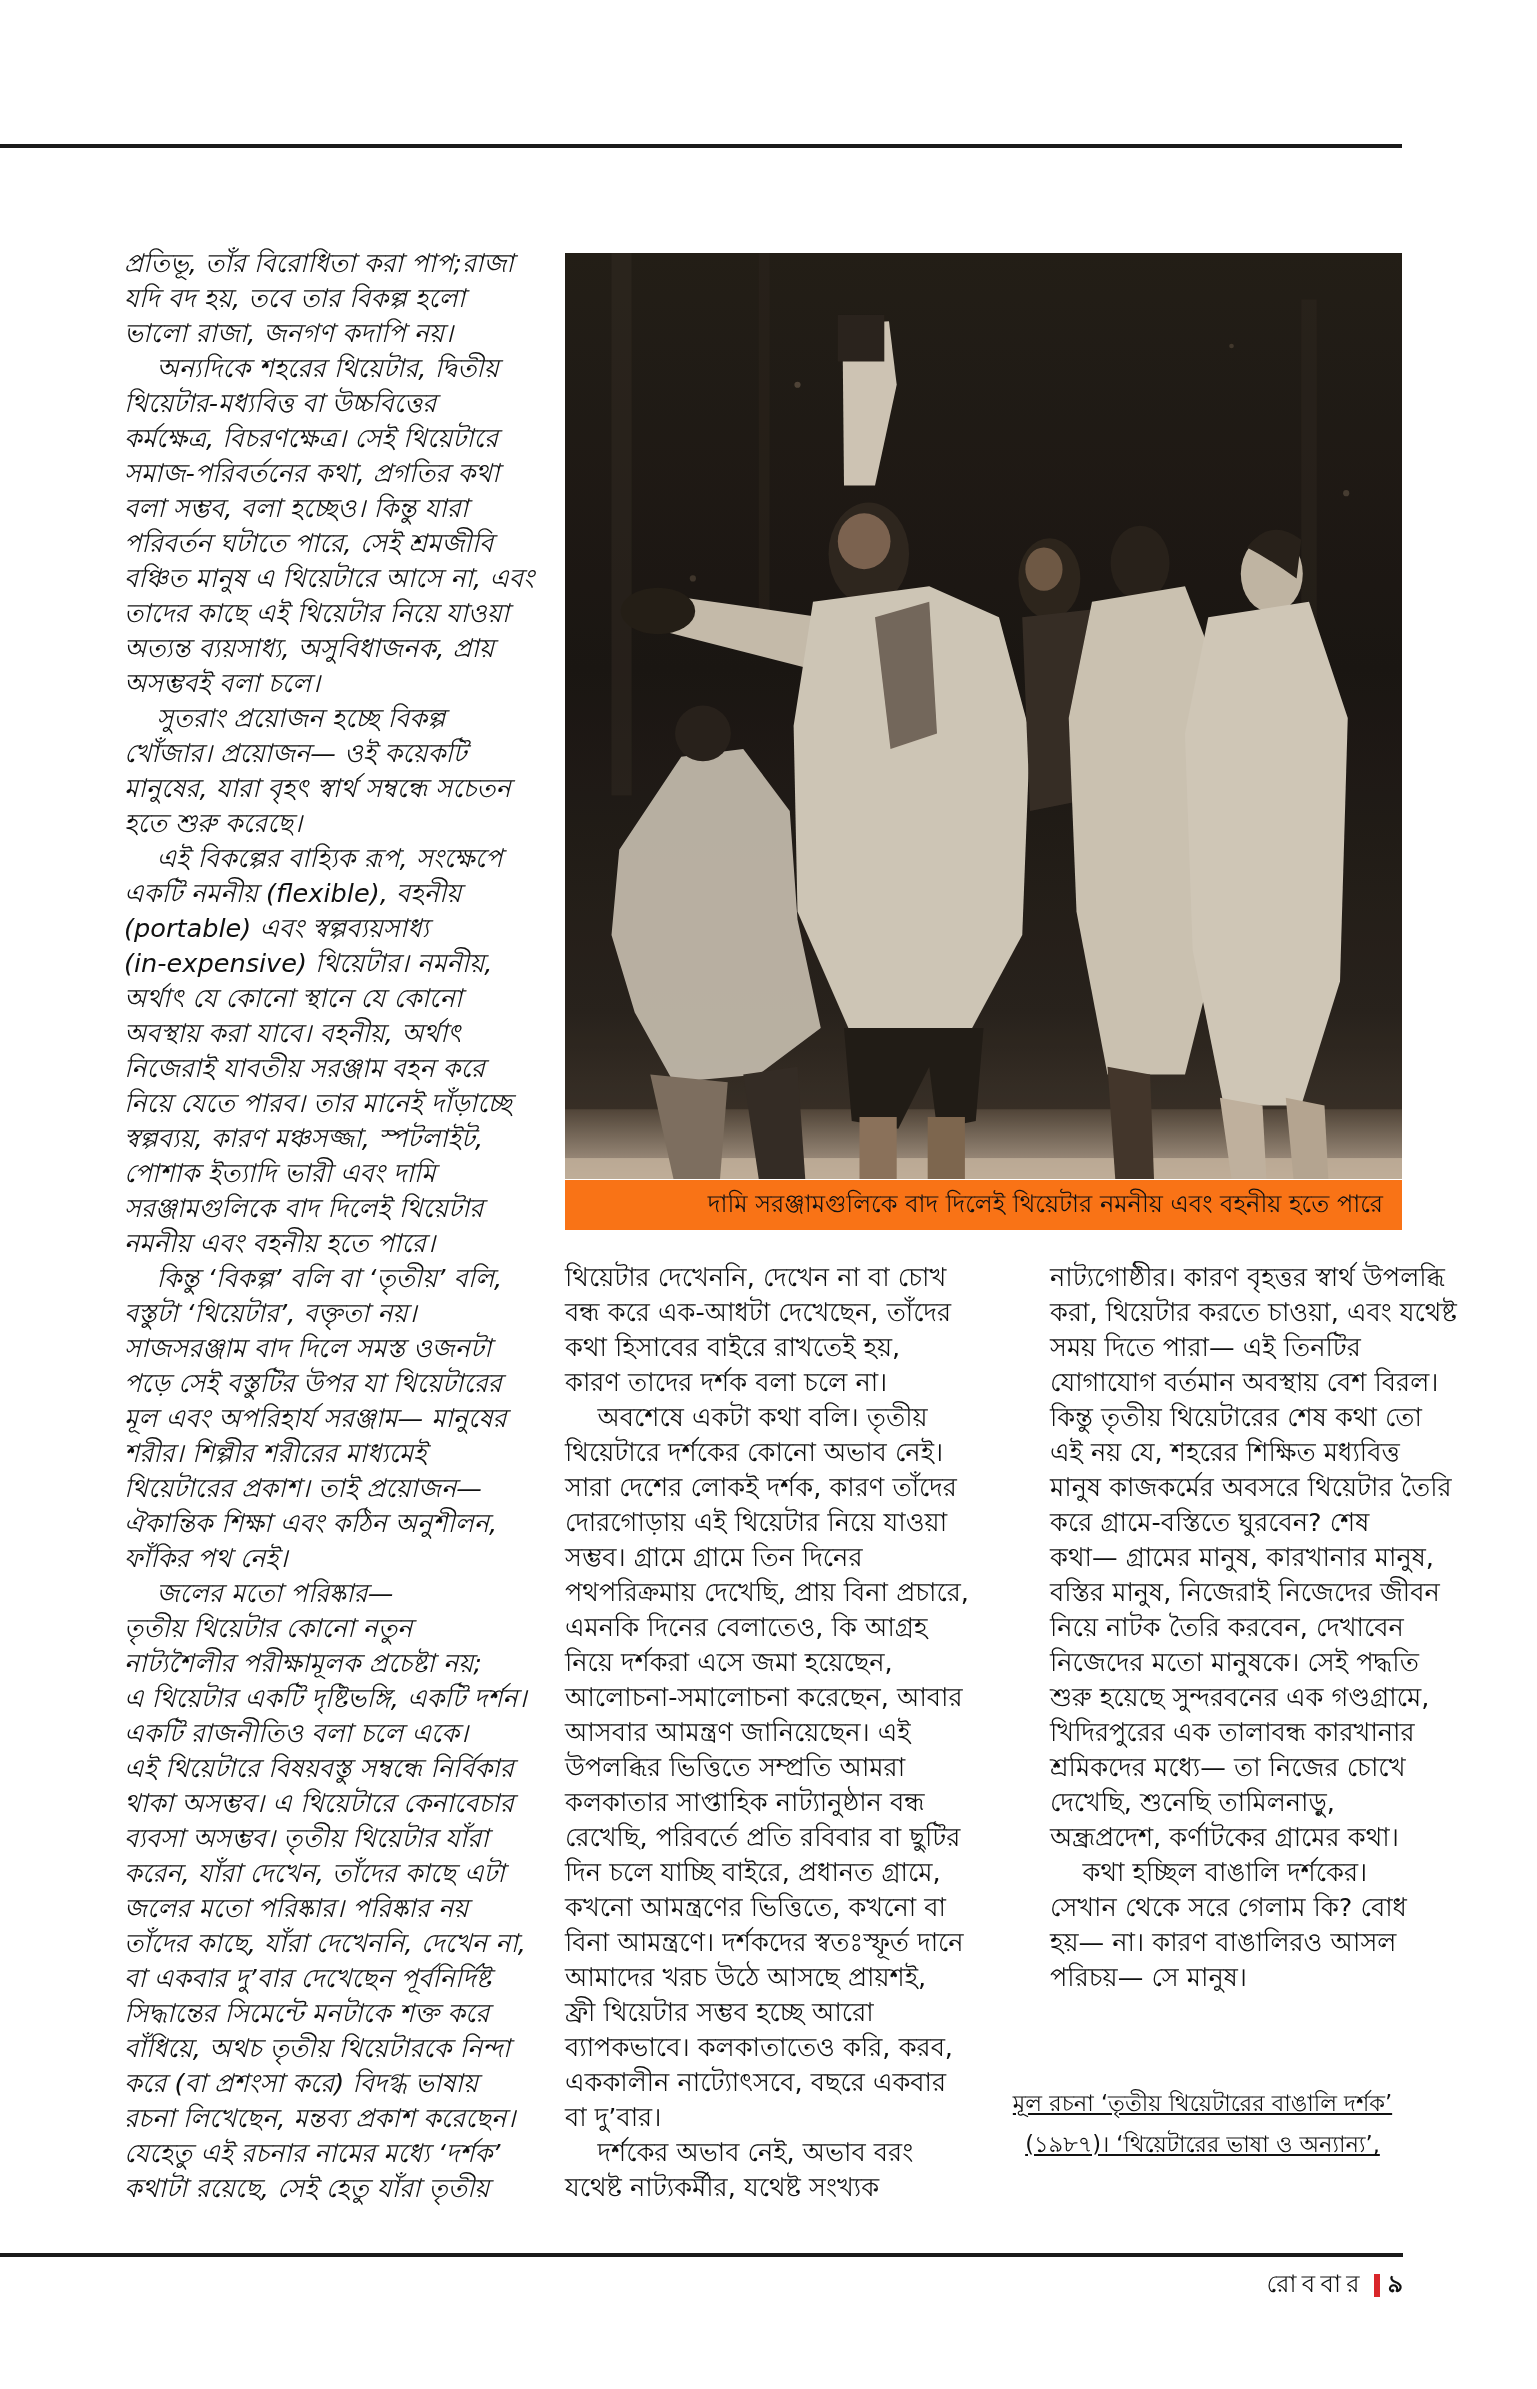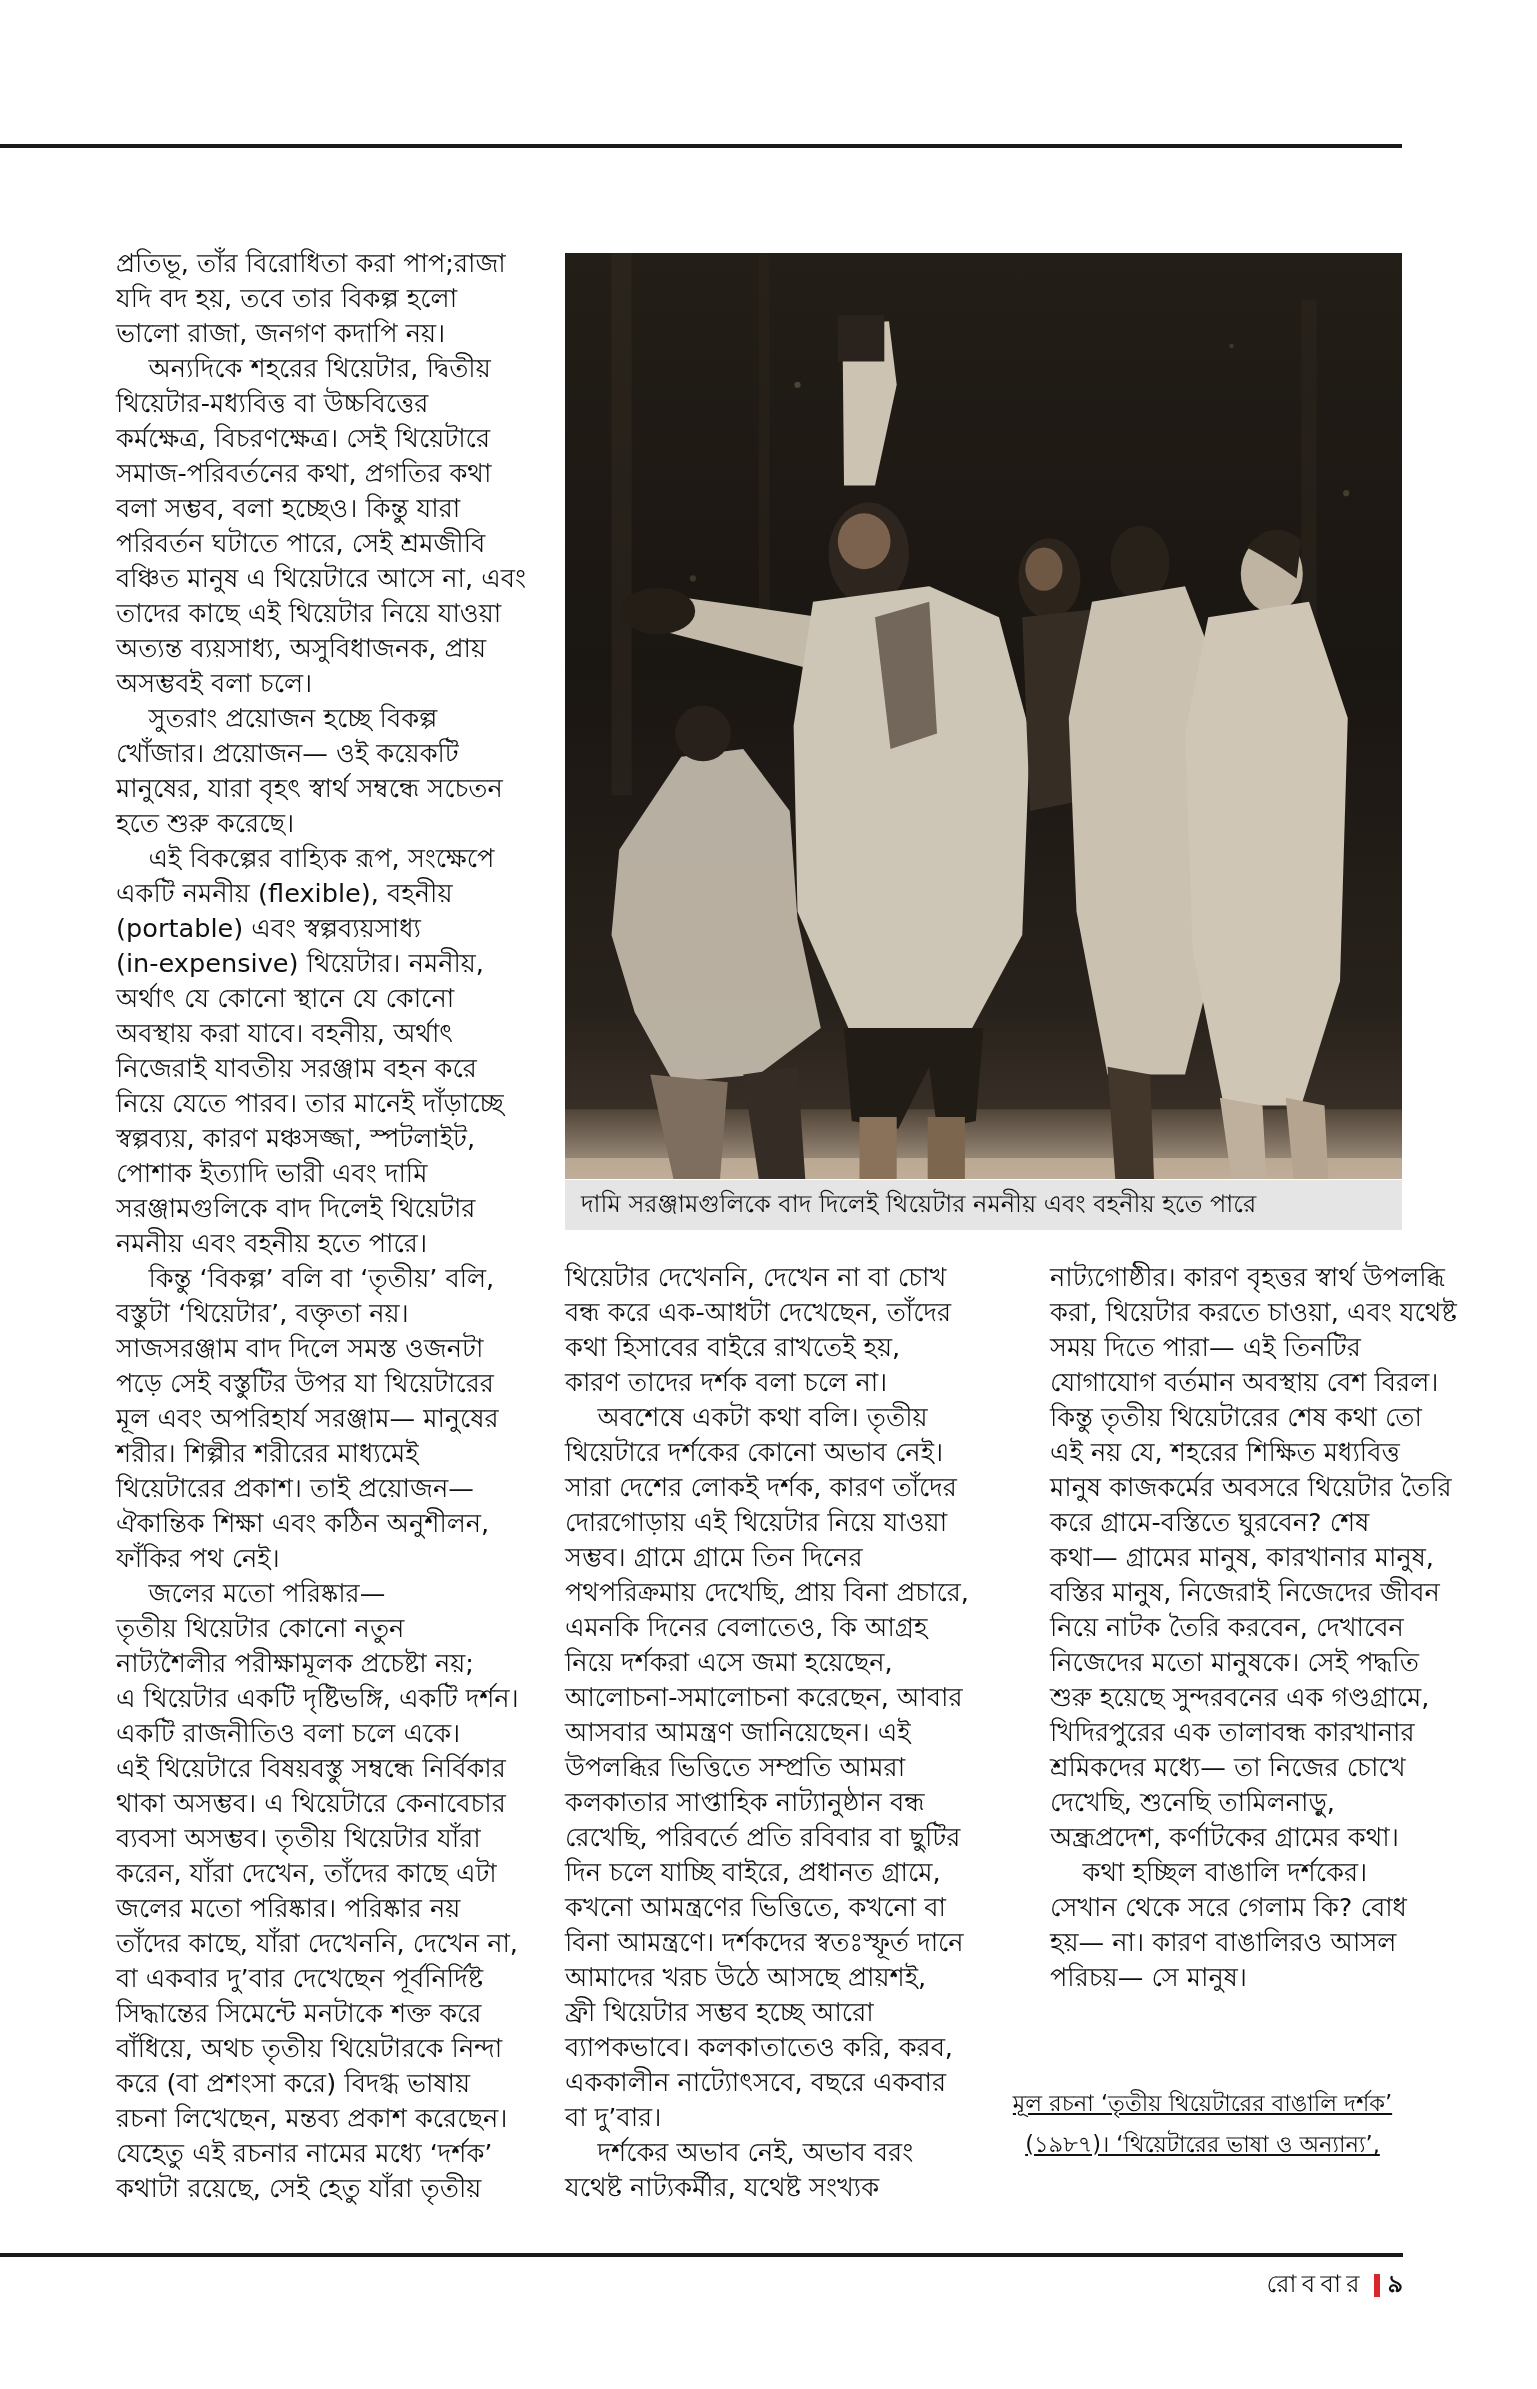--- a/index.html
+++ b/index.html
@@ -6,29 +6,29 @@
   .page{
     position:relative;width:1538px;height:2389px;background:#ffffff;
     font-family:"DejaVu Sans","Liberation Sans",sans-serif;color:#111;
     overflow:hidden;margin:0 auto;
   }
   .rule{position:absolute;background:#1a1a1a;height:3.9px;}
   .rule-top{top:144px;left:0;width:1402px;}
   .rule-bottom{top:2253px;left:0;width:1403px;}
   .column{position:absolute;font-size:25.6px;line-height:35px;white-space:pre;}
   .column .tline{height:35px;overflow:visible;}
-  .col-left{left:116px;top:246px;width:397px;}
+  .col-left{left:124px;top:246px;width:397px;font-style:italic;}
   .col-middle{left:565px;top:1260px;width:405px;}
   .col-right{left:1008px;top:1260px;width:395px;margin-left:42px;}
   .photo-wrap{position:absolute;left:565px;top:253px;width:837px;height:926px;background:#1b1715;}
   .photo-wrap svg{display:block;width:100%;height:100%;}
   .caption-bar{
     position:absolute;left:565px;top:1180px;width:837px;height:50px;
-    background:#e5e5e5;display:flex;align-items:center;
-    font-size:24px;padding:16px;box-sizing:border-box;
+    background:#f97316;display:flex;align-items:center;justify-content:flex-end;
+    font-size:24px;padding:8px;box-sizing:border-box;
   }
   .caption-bar span{padding-right:11px;color:#111;}
   .source-block{position:absolute;left:1004px;top:2077px;width:397px;}
   .source-heading{font-size:26px;font-weight:bold;text-align:right;line-height:39px;}
   .source-lines{margin-top:6.2px;font-size:22.5px;line-height:41px;text-align:center;white-space:pre;text-decoration:underline;}
   .footer{
     position:absolute;top:2265px;left:0;width:1403px;
     display:flex;align-items:center;justify-content:flex-end;font-size:24px;
   }
   .footer .brand{letter-spacing:5.4px;}

